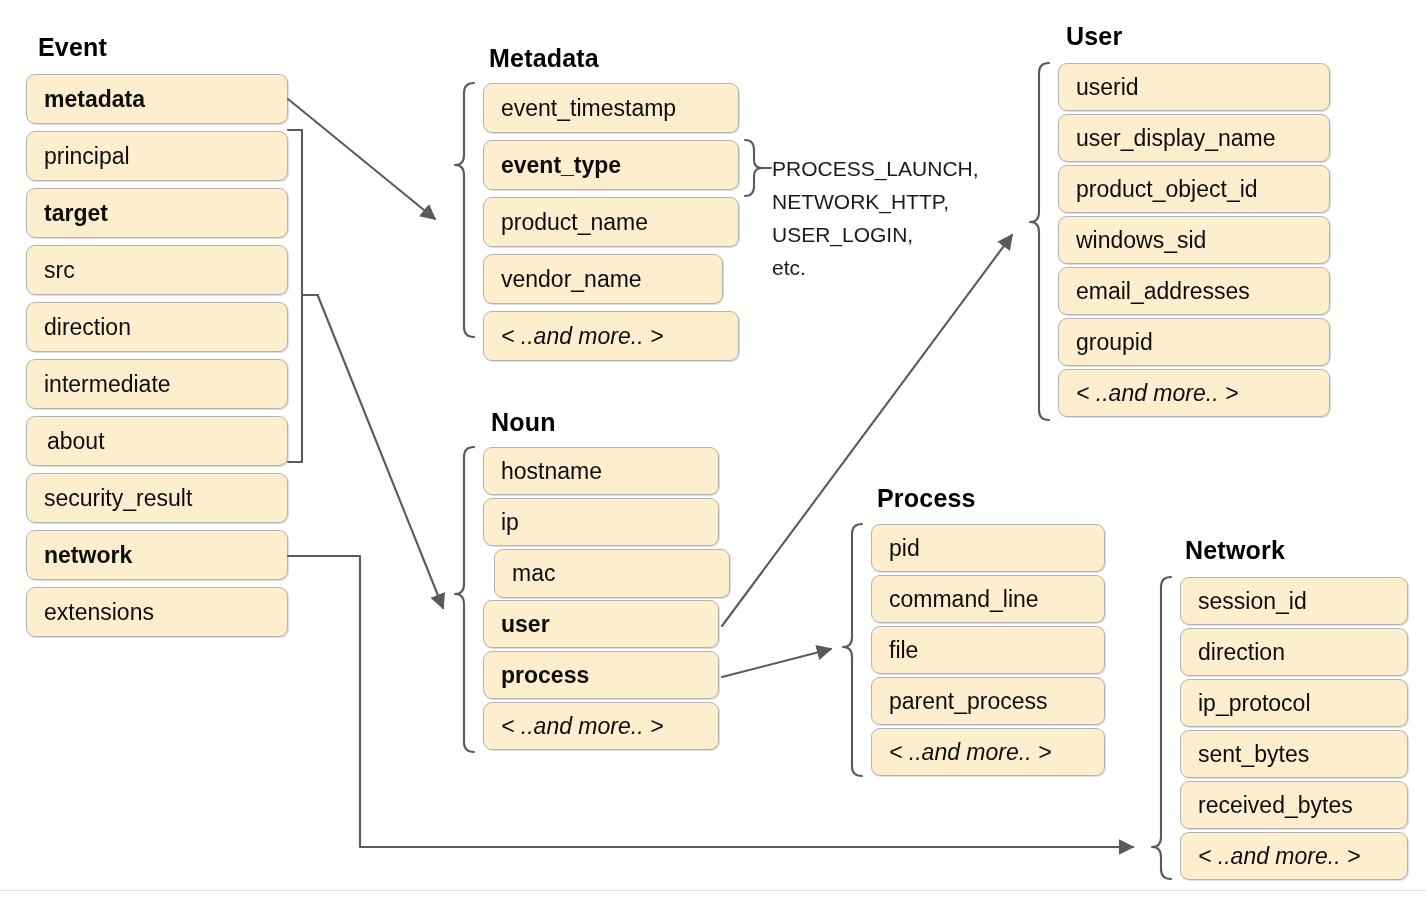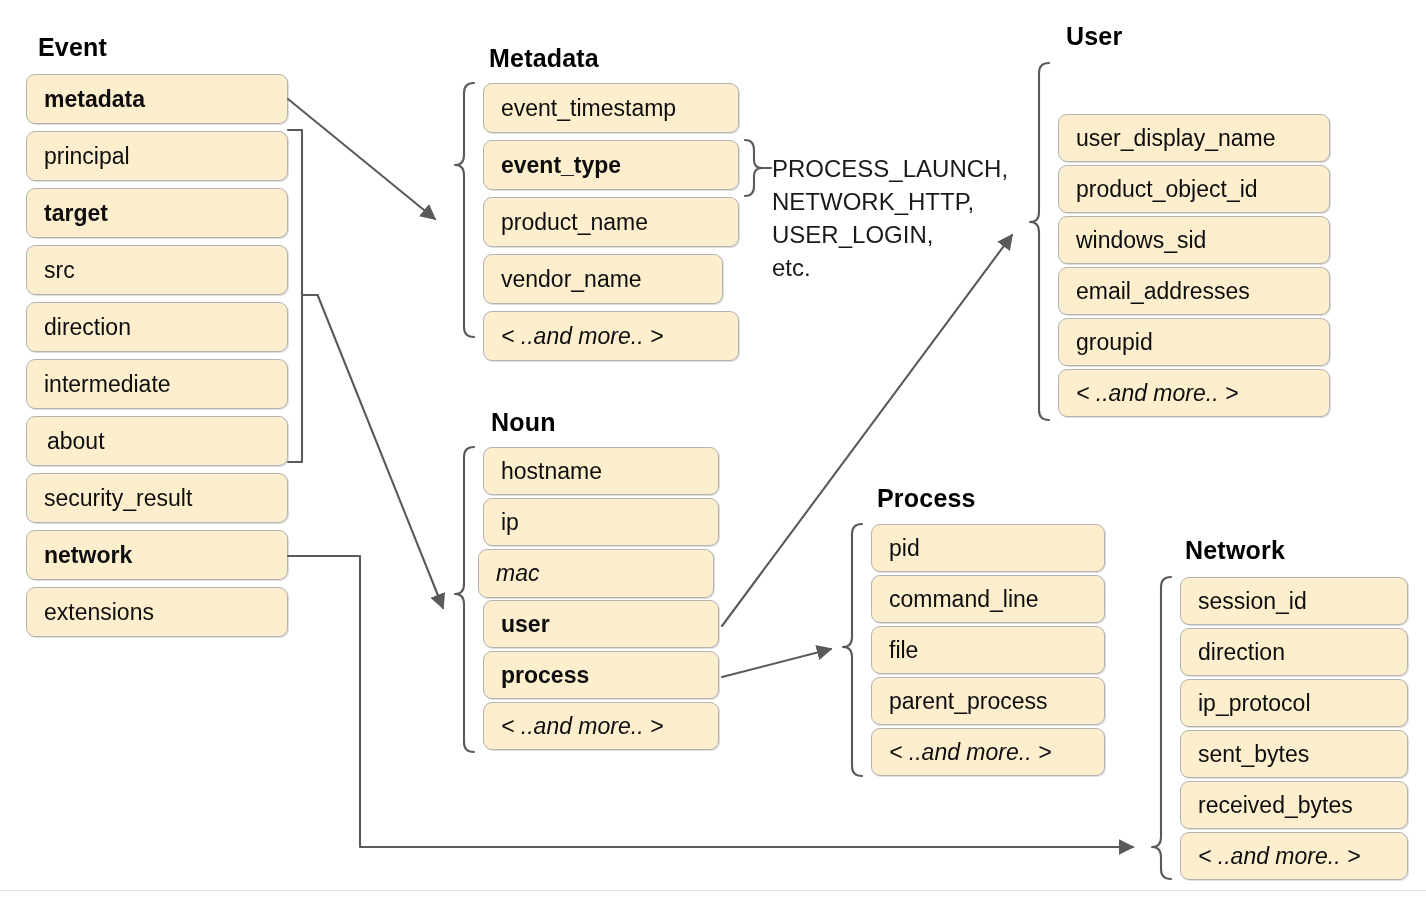--- a/index.html
+++ b/index.html
@@ -39,21 +39,21 @@
     align-items:center;
     padding-left:17px;
     font-size:23px;
     color:#0d0d0d;
     white-space:nowrap;
   }
   .field.bold{ font-weight:bold; }
   .field.more{ font-style:italic; }
   .note{
     position:absolute;
-    font-size:24px;
+    font-size:21px;
     line-height:33px;
     color:#1a1a1a;
     white-space:pre;
   }
   .bottomrule{
     position:absolute;
     left:0;
     width:1426px;
     height:1px;
     background:#e2e2e2;
@@ -75,30 +75,31 @@
     <div class="field" style="left: 26px; top: 473px; width: 262px; height: 50px;">security_result</div>
     <div class="field bold" style="left: 26px; top: 530px; width: 262px; height: 50px;">network</div>
     <div class="field" style="left: 26px; top: 587px; width: 262px; height: 50px;">extensions</div>
     <div class="group-title" style="left: 489px; top: 44px;">Metadata</div>
     <div class="field" style="left: 483px; top: 83px; width: 256px; height: 50px;">event_timestamp</div>
     <div class="field bold" style="left: 483px; top: 140px; width: 256px; height: 50px;">event_type</div>
     <div class="field" style="left: 483px; top: 197px; width: 256px; height: 50px;">product_name</div>
     <div class="field" style="left: 483px; top: 254px; width: 240px; height: 50px;">vendor_name</div>
     <div class="field more" style="left: 483px; top: 311px; width: 256px; height: 50px;">&lt; ..and more.. &gt;</div>
     <div class="group-title" style="left: 1066px; top: 22px;">User</div>
+    <div class="field" style="left: 1058px; top: 63px; width: 272px; height: 48px;">userid</div>
     <div class="field" style="left: 1058px; top: 114px; width: 272px; height: 48px;">user_display_name</div>
     <div class="field" style="left: 1058px; top: 165px; width: 272px; height: 48px;">product_object_id</div>
     <div class="field" style="left: 1058px; top: 216px; width: 272px; height: 48px;">windows_sid</div>
     <div class="field" style="left: 1058px; top: 267px; width: 272px; height: 48px;">email_addresses</div>
     <div class="field" style="left: 1058px; top: 318px; width: 272px; height: 48px;">groupid</div>
     <div class="field more" style="left: 1058px; top: 369px; width: 272px; height: 48px;">&lt; ..and more.. &gt;</div>
     <div class="group-title" style="left: 491px; top: 408px;">Noun</div>
     <div class="field" style="left: 483px; top: 447px; width: 236px; height: 48px;">hostname</div>
     <div class="field" style="left: 483px; top: 498px; width: 236px; height: 48px;">ip</div>
-    <div class="field" style="left: 478px; top: 549px; width: 236px; height: 49px; font-style: italic;">mac</div>
+    <div class="field" style="left: 494px; top: 549px; width: 236px; height: 49px;">mac</div>
     <div class="field bold" style="left: 483px; top: 600px; width: 236px; height: 48px;">user</div>
     <div class="field bold" style="left: 483px; top: 651px; width: 236px; height: 48px;">process</div>
     <div class="field more" style="left: 483px; top: 702px; width: 236px; height: 48px;">&lt; ..and more.. &gt;</div>
     <div class="group-title" style="left: 877px; top: 484px;">Process</div>
     <div class="field" style="left: 871px; top: 524px; width: 234px; height: 48px;">pid</div>
     <div class="field" style="left: 871px; top: 575px; width: 234px; height: 48px;">command_line</div>
     <div class="field" style="left: 871px; top: 626px; width: 234px; height: 48px;">file</div>
     <div class="field" style="left: 871px; top: 677px; width: 234px; height: 48px;">parent_process</div>
     <div class="field more" style="left: 871px; top: 728px; width: 234px; height: 48px;">&lt; ..and more.. &gt;</div>
     <div class="group-title" style="left: 1185px; top: 536px;">Network</div>

